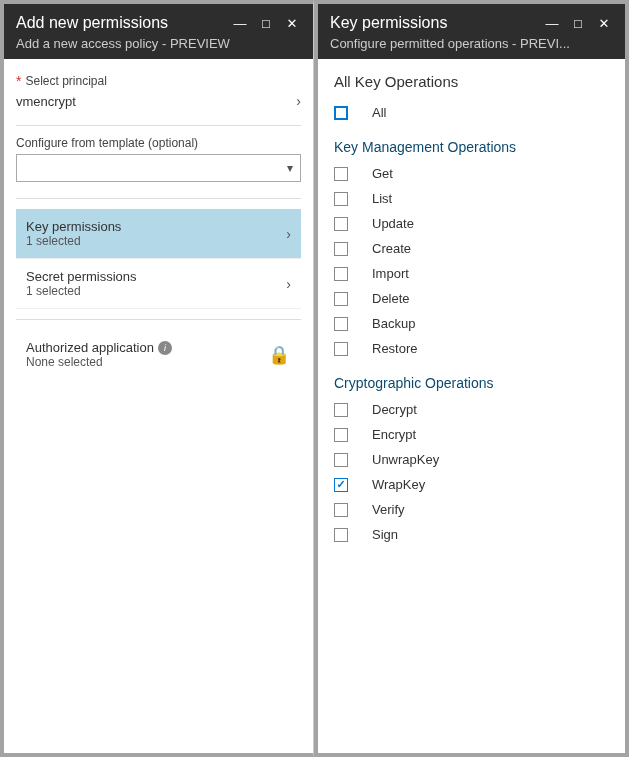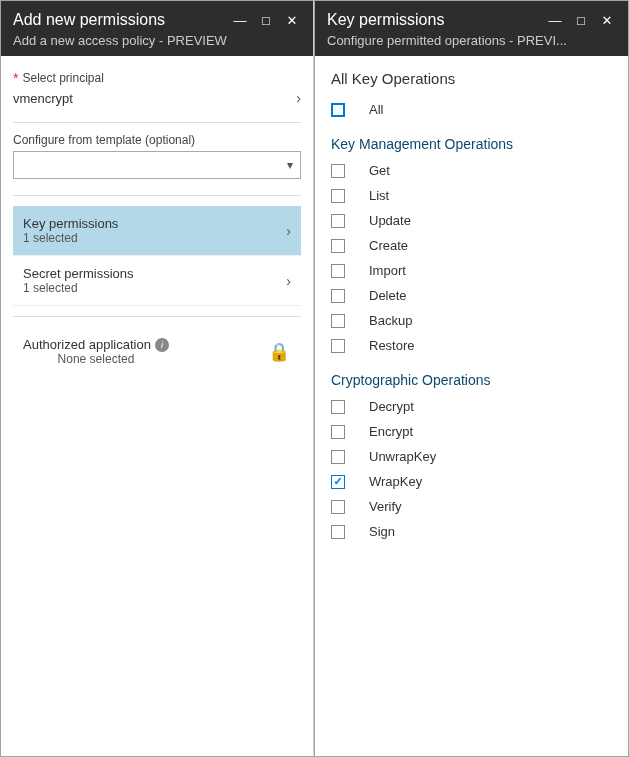--- a/index.html
+++ b/index.html
@@ -10,21 +10,21 @@
       display: flex;
       width: 629px;
       height: 757px;
       overflow: hidden;
     }
 
     .panel {
       display: flex;
       flex-direction: column;
       background: #fff;
-      border: 1px solid #a3a3a3;
+      border: 4px solid #a3a3a3;
     }
 
     .panel-left {
       width: 314px;
       flex-shrink: 0;
       border-right: 1px solid #ccc;
     }
 
     .panel-right {
       flex: 1;
@@ -192,21 +192,20 @@
       font-weight: 500;
       color: #333;
       display: flex;
       align-items: center;
       gap: 4px;
     }
 
     .authorized-left p {
       font-size: 12px;
       color: #555;
-      text-align: center;
     }
 
     .info-icon {
       display: inline-flex;
       align-items: center;
       justify-content: center;
       width: 14px;
       height: 14px;
       border-radius: 50%;
       background: #888;

